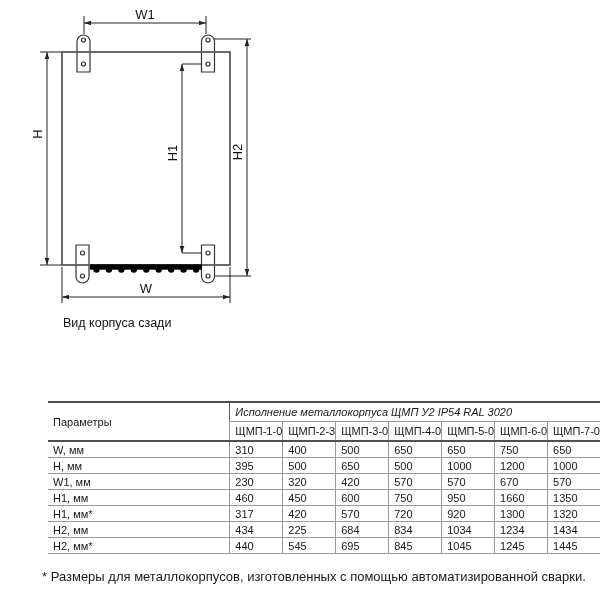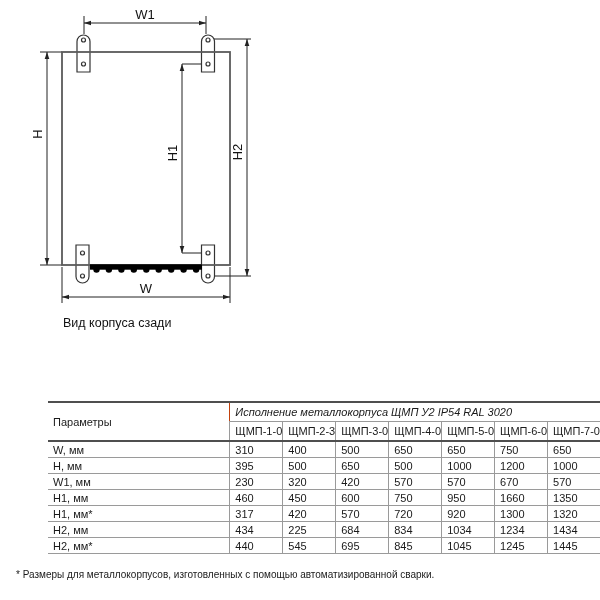--- a/index.html
+++ b/index.html
@@ -21,21 +21,21 @@
   col.c-val{width:49px;}
   tr.hdr-group th{height:18px;vertical-align:middle;}
   th.group-cell{border-left:1px solid #c2410c;border-bottom:1px solid #9a9a9a;font-style:italic;}
   th.param-cell{vertical-align:top;padding-top:3px;}
   tr.hdr-cols th{height:18px;border-left:1px solid #9a9a9a;vertical-align:middle;}
   tbody td{height:15px;border-bottom:1px solid #9a9a9a;vertical-align:middle;}
   tbody td + td{border-left:1px solid #9a9a9a;}
   tbody tr:first-child td{border-top:2px solid #4f4f4f;}
 
   #footnote{
-    position:absolute;left:16px;top:569px;font-size:10px;color:#1a1a1a;
+    position:absolute;left:42px;top:569px;font-size:13px;color:#1a1a1a;
   }
 </style>
 </head>
 <body>
 
 <svg id="drawing" width="600" height="345" viewBox="0 0 600 345">
 
   <g stroke="#222" stroke-width="1" fill="none">
     <line x1="84" y1="16" x2="84" y2="34"></line>
     <line x1="206" y1="16" x2="206" y2="34"></line>

